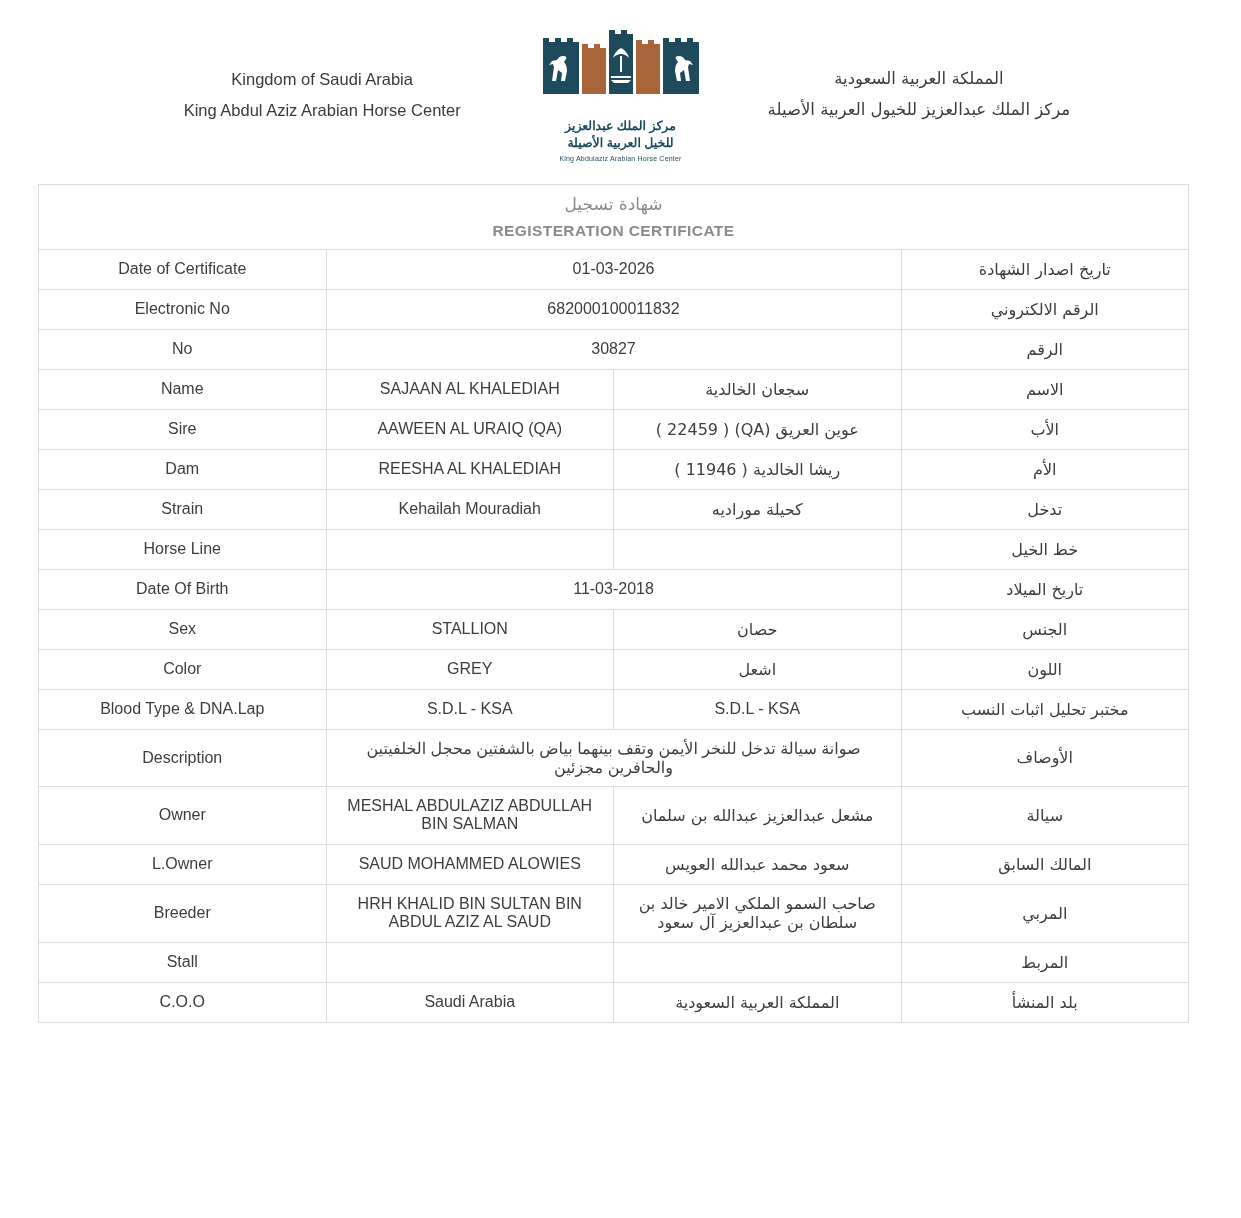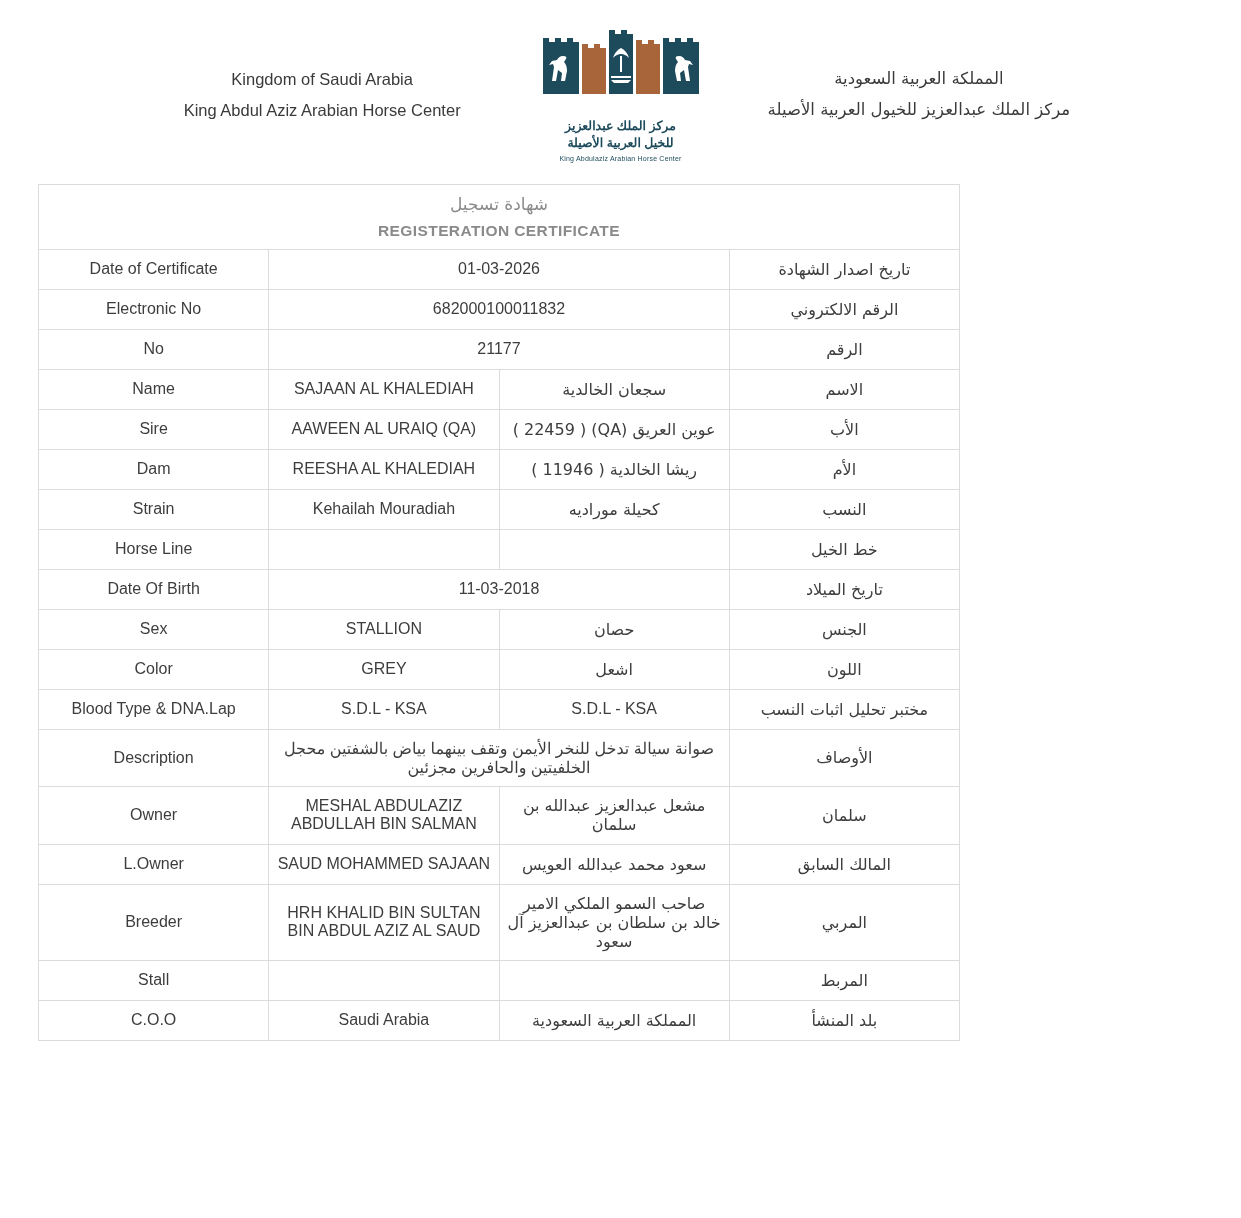--- a/index.html
+++ b/index.html
@@ -60,21 +60,21 @@
     font-size: 7px;
     color: #1d4b5c;
     letter-spacing: .2px;
     text-align: center;
   }
   
   .cert {
     margin: 12px 38px 0 38px;
     border: 1px solid #d9d9d9;
     border-collapse: collapse;
-    width: 922px;
+    width: 1151px;
     table-layout: fixed;
   }
   .cert td {
     border: 1px solid #dcdcdc;
     padding: 9px 8px;
     font-size: 16px;
     text-align: center;
     vertical-align: middle;
     color: #3d3d3d;
     height: 40px;
@@ -170,21 +170,21 @@
       </tr>
 
       <tr>
         <td class="c-label-en">Electronic No</td>
         <td colspan="2">682000100011832</td>
         <td class="c-label-ar ar">الرقم الالكتروني</td>
       </tr>
 
       <tr>
         <td class="c-label-en">No</td>
-        <td colspan="2">21177</td>
+        <td colspan="2">30827</td>
         <td class="c-label-ar ar">الرقم</td>
       </tr>
 
       <tr>
         <td class="c-label-en">Name</td>
         <td class="c-val-en">SAJAAN AL KHALEDIAH</td>
         <td class="c-val-ar ar">سجعان الخالدية</td>
         <td class="c-label-ar ar">الاسم</td>
       </tr>
 
@@ -199,21 +199,21 @@
         <td class="c-label-en">Dam</td>
         <td class="c-val-en">REESHA AL KHALEDIAH</td>
         <td class="c-val-ar ar">ريشا الخالدية ( 11946 )</td>
         <td class="c-label-ar ar">الأم</td>
       </tr>
 
       <tr>
         <td class="c-label-en">Strain</td>
         <td class="c-val-en">Kehailah Mouradiah</td>
         <td class="c-val-ar ar">كحيلة موراديه</td>
-        <td class="c-label-ar ar">النسب</td>
+        <td class="c-label-ar ar">تدخل</td>
       </tr>
 
       <tr>
         <td class="c-label-en">Horse Line</td>
         <td class="c-val-en"></td>
         <td class="c-val-ar ar"></td>
         <td class="c-label-ar ar">خط الخيل</td>
       </tr>
 
       <tr>
@@ -246,26 +246,26 @@
       <tr>
         <td class="c-label-en">Description</td>
         <td class="desc-ar" colspan="2">صوانة سيالة تدخل للنخر الأيمن وتقف بينهما بياض بالشفتين محجل الخلفيتين والحافرين مجزئين</td>
         <td class="c-label-ar ar">الأوصاف</td>
       </tr>
 
       <tr class="tall">
         <td class="c-label-en">Owner</td>
         <td class="c-val-en">MESHAL ABDULAZIZ ABDULLAH BIN SALMAN</td>
         <td class="c-val-ar ar">مشعل عبدالعزيز عبدالله بن سلمان</td>
-        <td class="c-label-ar ar">سلمان</td>
+        <td class="c-label-ar ar">سيالة</td>
       </tr>
 
       <tr>
         <td class="c-label-en">L.Owner</td>
-        <td class="c-val-en">SAUD MOHAMMED SAJAAN</td>
+        <td class="c-val-en">SAUD MOHAMMED ALOWIES</td>
         <td class="c-val-ar ar">سعود محمد عبدالله العويس</td>
         <td class="c-label-ar ar">المالك السابق</td>
       </tr>
 
       <tr class="tall">
         <td class="c-label-en">Breeder</td>
         <td class="c-val-en">HRH KHALID BIN SULTAN BIN ABDUL AZIZ AL SAUD</td>
         <td class="c-val-ar ar">صاحب السمو الملكي الامير خالد بن سلطان بن عبدالعزيز آل سعود</td>
         <td class="c-label-ar ar">المربي</td>
       </tr>

